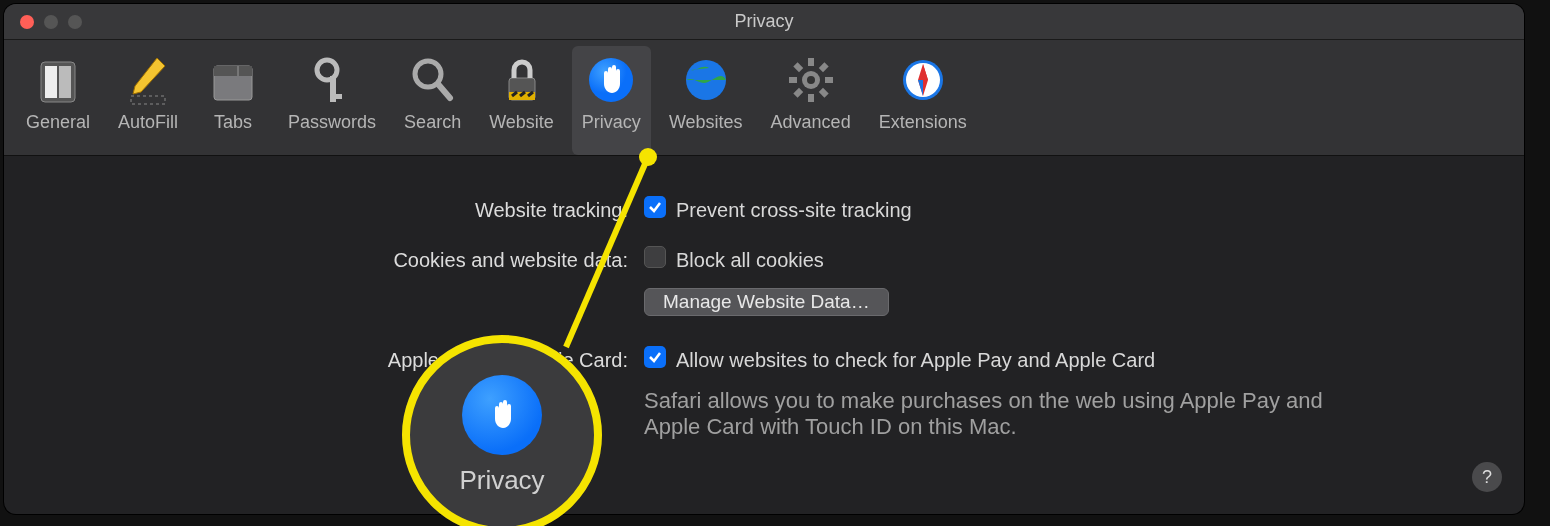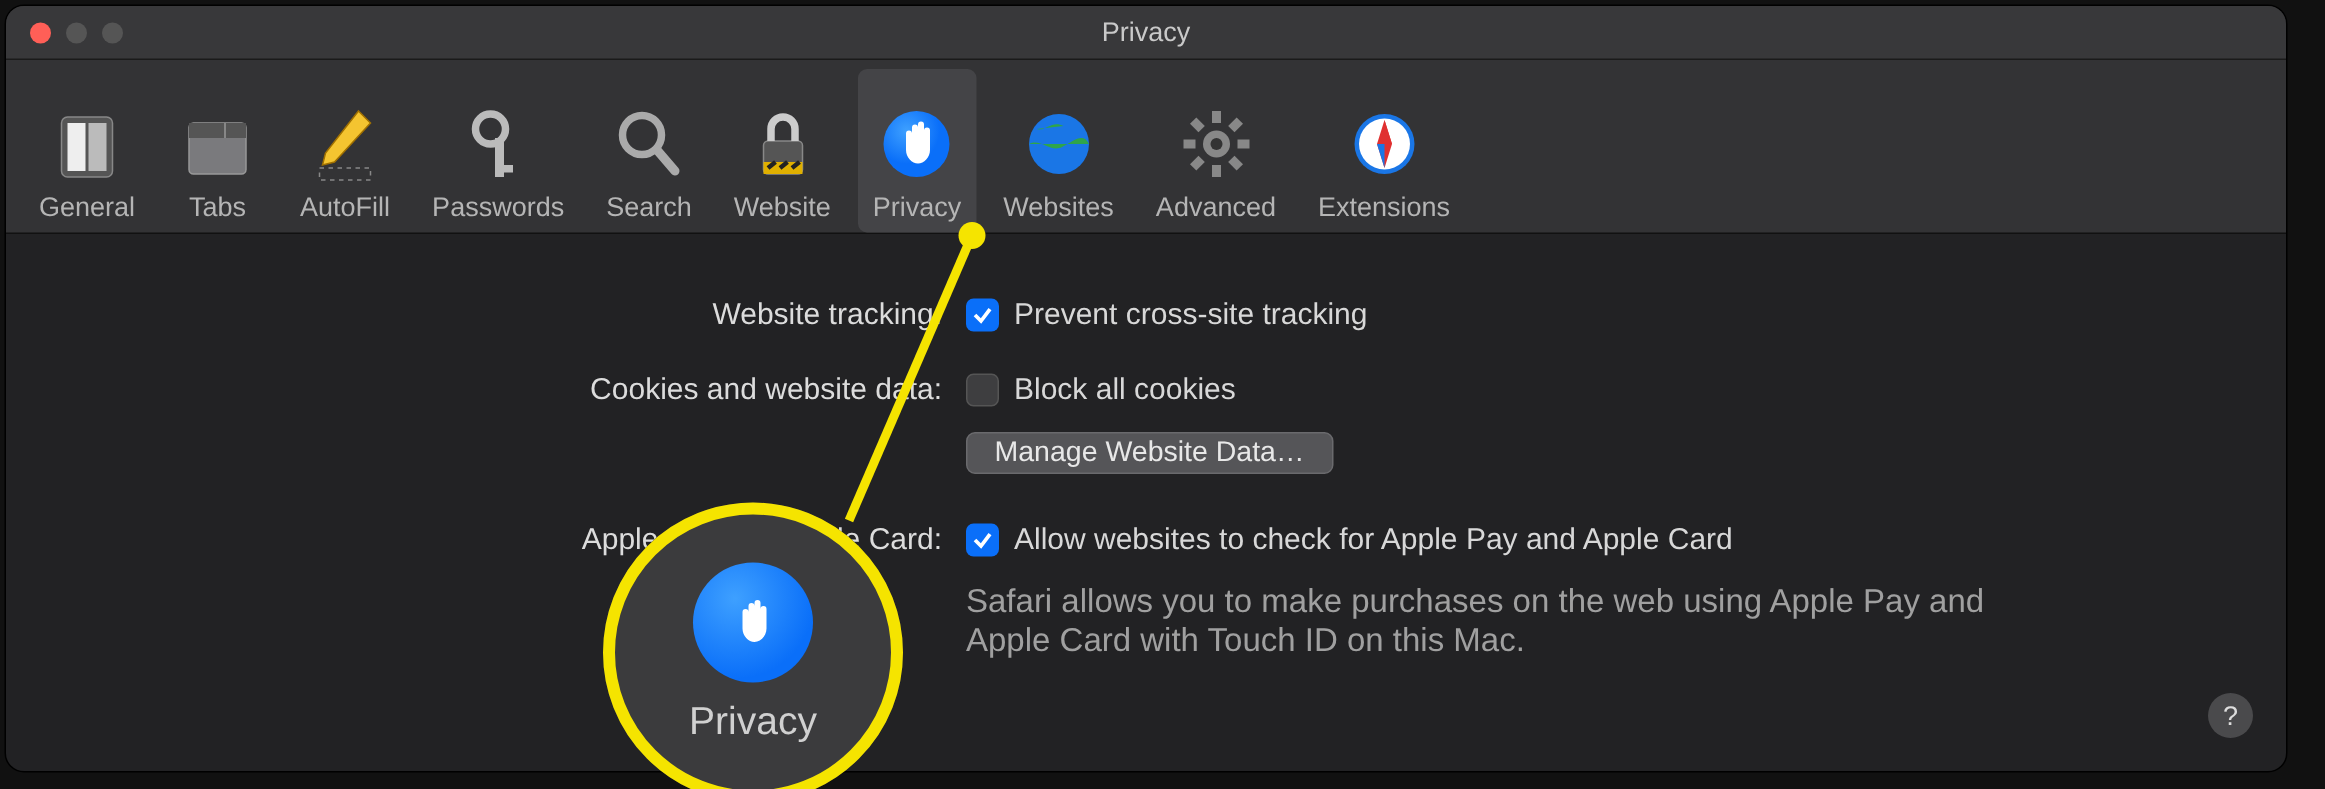--- a/index.html
+++ b/index.html
@@ -49,42 +49,42 @@
   
   .toolbar{
     height:116px;
     background:var(--bg-toolbar);
     border-bottom:1px solid #111;
     display:flex;
     padding:6px 12px 0 12px;
     gap:8px;
   }
   .tb-item{
-    display:flex;flex-direction:column;align-items:center;justify-content:flex-end;
+    display:flex;flex-direction:column;align-items:center;justify-content:flex-start;
     padding:6px 10px 6px 10px;
     border-radius:6px;
     min-width:74px;
     cursor:pointer;
   }
   .tb-item.active{background:#444447}
   .tb-label{font-size:18px;color:var(--text-dim);margin-top:4px}
   .tb-icon{width:50px;height:56px;display:flex;align-items:center;justify-content:center}
   
   .content{
     position:relative;
     padding:40px 40px 0 40px;
     font-size:20px;
   }
   .row{display:flex;align-items:flex-start;margin-bottom:22px}
   .label-col{
     width:600px;text-align:right;padding-right:16px;color:#dcdcdc;
     line-height:28px;
   }
   .ctrl-col{display:flex;flex-direction:column;gap:14px;line-height:28px}
-  .check-line{display:flex;align-items:center;gap:10px}
+  .check-line{display:flex;gap:10px}
   .checkbox{
     width:22px;height:22px;border-radius:5px;
     display:inline-flex;align-items:center;justify-content:center;
     flex-shrink:0;
   }
   .checkbox.checked{background:var(--accent)}
   .checkbox.unchecked{background:#3e3e40;border:1px solid #555}
   .checkbox svg{width:16px;height:16px}
   .mac-btn{
     background:var(--btn-bg);
@@ -164,36 +164,36 @@
             <rect x="12" y="14" width="12" height="32" fill="#eee"></rect>
             <rect x="26" y="14" width="12" height="32" fill="#bbb"></rect>
           </svg>
       </div>
       <div class="tb-label">General</div>
     </div>
 
     <div class="tb-item">
       <div class="tb-icon">
         <svg viewBox="0 0 50 56">
+            <polygon points="34,6 42,14 18,40 10,42 12,34" fill="#f4c430" stroke="#a07000"></polygon>
+            <rect x="8" y="44" width="34" height="8" fill="none" stroke="#888" stroke-dasharray="3 3"></rect>
+          </svg>
+      </div>
+      <div class="tb-label">AutoFill</div>
+    </div>
+
+    <div class="tb-item">
+      <div class="tb-icon">
+        <svg viewBox="0 0 50 56">
             <rect x="6" y="14" width="38" height="34" rx="3" fill="#7a7a7d" stroke="#999"></rect>
             <rect x="6" y="14" width="38" height="10" fill="#555"></rect>
             <line x1="30" y1="14" x2="30" y2="24" stroke="#999"></line>
           </svg>
       </div>
       <div class="tb-label">Tabs</div>
-    </div>
-
-    <div class="tb-item">
-      <div class="tb-icon">
-        <svg viewBox="0 0 50 56">
-            <polygon points="34,6 42,14 18,40 10,42 12,34" fill="#f4c430" stroke="#a07000"></polygon>
-            <rect x="8" y="44" width="34" height="8" fill="none" stroke="#888" stroke-dasharray="3 3"></rect>
-          </svg>
-      </div>
-      <div class="tb-label">AutoFill</div>
     </div>
 
     <div class="tb-item">
       <div class="tb-icon">
         <svg viewBox="0 0 50 56">
             <circle cx="20" cy="18" r="10" fill="none" stroke="#bbb" stroke-width="5"></circle>
             <rect x="23" y="24" width="6" height="26" fill="#bbb"></rect>
             <rect x="23" y="42" width="12" height="5" fill="#bbb"></rect>
           </svg>
       </div>

